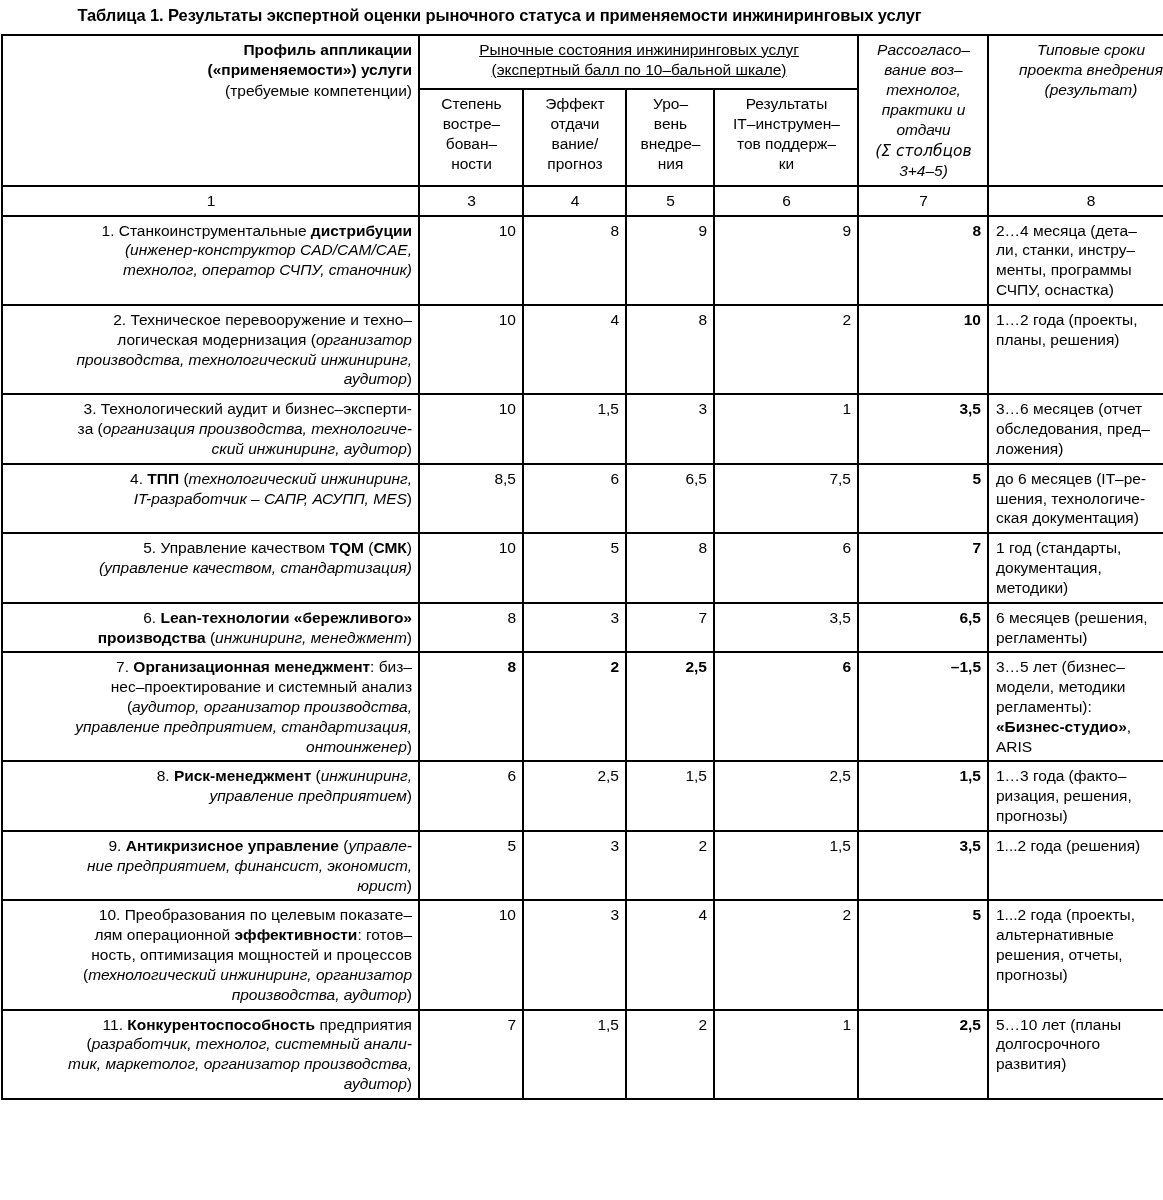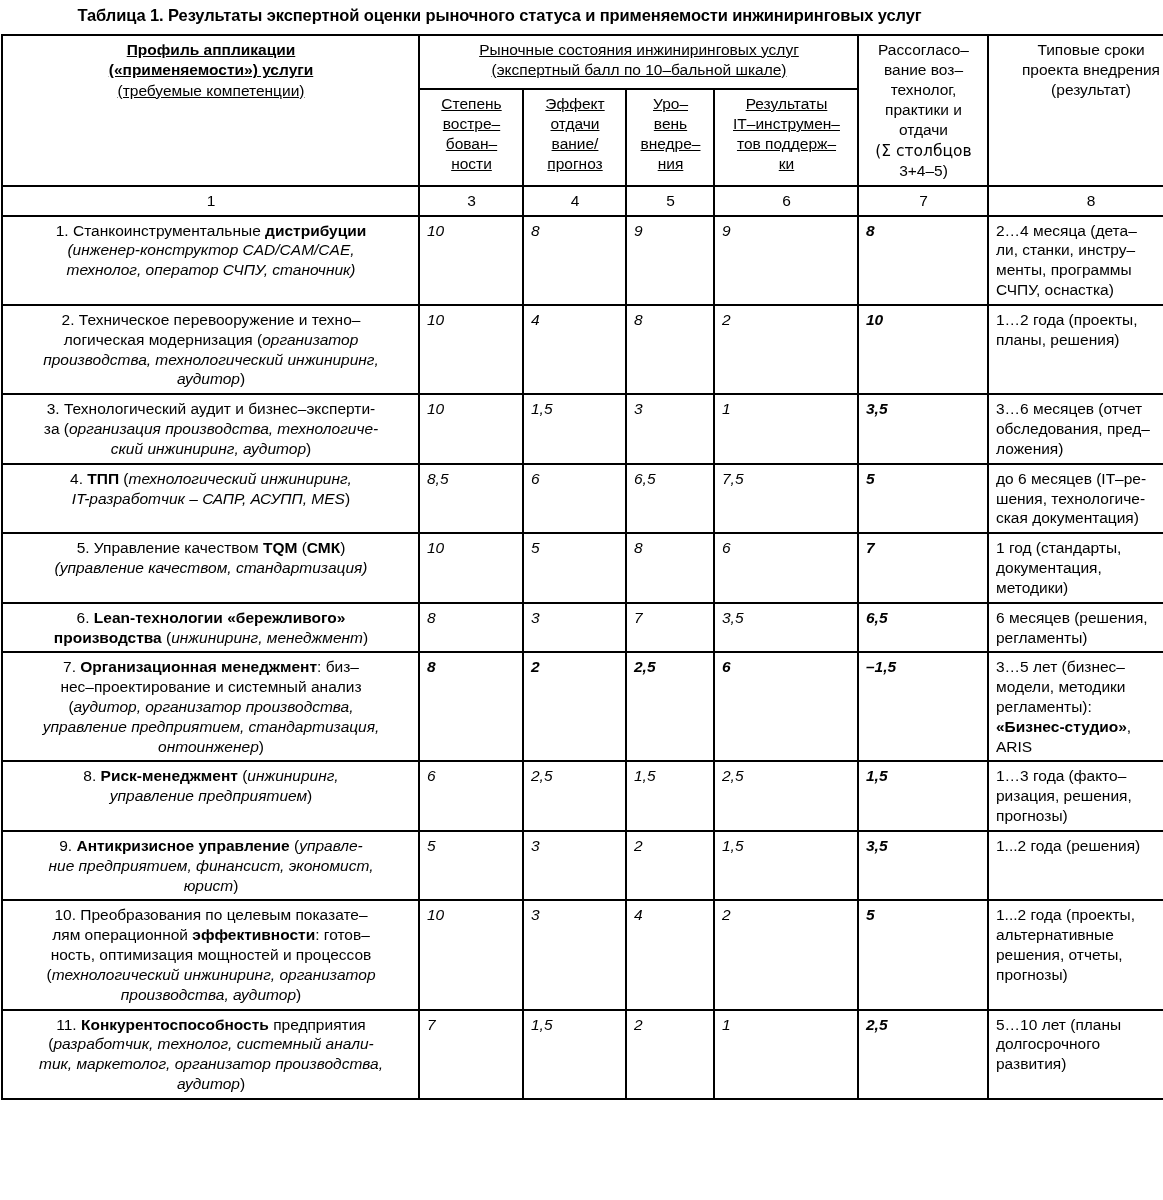--- a/index.html
+++ b/index.html
@@ -44,24 +44,23 @@
   
   col.c1 { width: 417px; }
   col.c3 { width: 104px; }
   col.c4 { width: 103px; }
   col.c5 { width: 88px; }
   col.c6 { width: 144px; }
   col.c7 { width: 130px; }
   col.c8 { width: 205px; }
 
   .hdr-main {
-    text-align: center;
+    text-align: right;
     vertical-align: top;
     padding-top: 8px;
-    text-decoration: underline;
   }
   .hdr-main .l-bold {
     font-weight: bold;
     display: block;
     line-height: 1.32;
   }
   .hdr-main .l-norm {
     font-weight: normal;
     display: block;
     line-height: 1.32;
@@ -70,44 +69,43 @@
     text-align: center;
     vertical-align: top;
     padding-top: 8px;
   }
   .hdr-group span { display: block; line-height: 1.3; text-decoration: underline; }
   .hdr-sub {
     text-align: center;
     vertical-align: top;
     padding-top: 5px;
   }
-  .hdr-sub span { display: block; line-height: 1.3; text-decoration: underline; }
+  .hdr-sub span { display: block; line-height: 1.3; }
   .hdr-tall {
     text-align: center;
     vertical-align: top;
     padding-top: 8px;
   }
-  .hdr-tall span { display: block; line-height: 1.3; }
+  .hdr-tall span { display: block; line-height: 1.3; font-style: italic; }
 
   .numrow td {
     text-align: center;
     padding-top: 5px;
     padding-bottom: 6px;
     font-size: 15.5px;
   }
   .numrow td.c1cell { text-align: center; }
 
   td.num {
-    text-align: left;
+    text-align: right;
     padding-top: 6px;
-    font-style: italic;
   }
   td.num.bold { font-weight: bold; }
   td.profile {
-    text-align: center;
+    text-align: right;
     padding-top: 6px;
   }
   td.term {
     text-align: left;
     padding-top: 6px;
   }
   .sigma { font-family: "DejaVu Sans", sans-serif; }
 </style>
 </head>
 <body>

